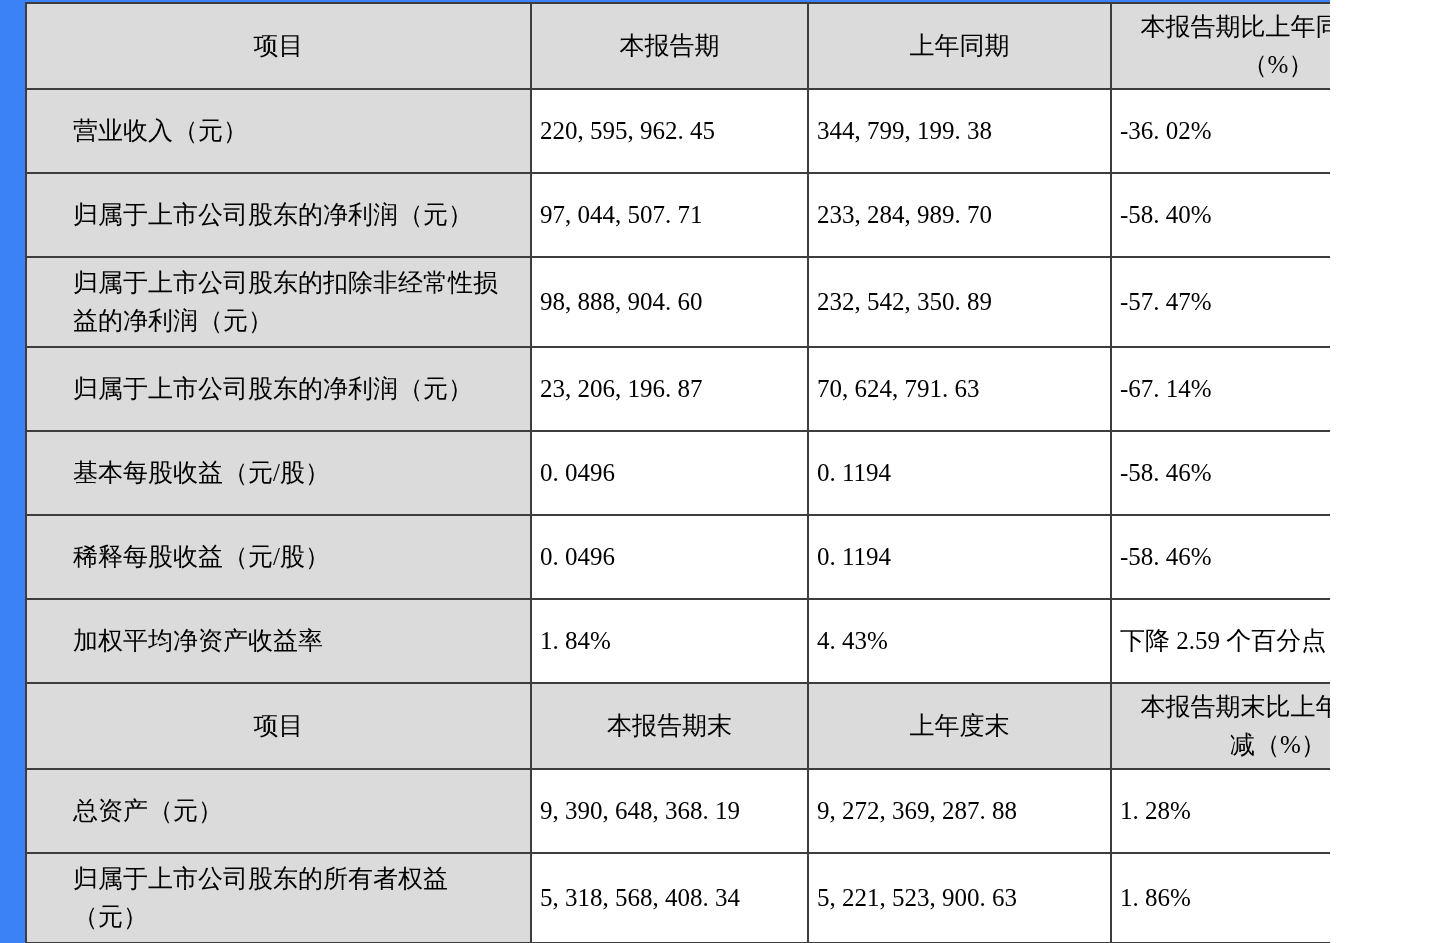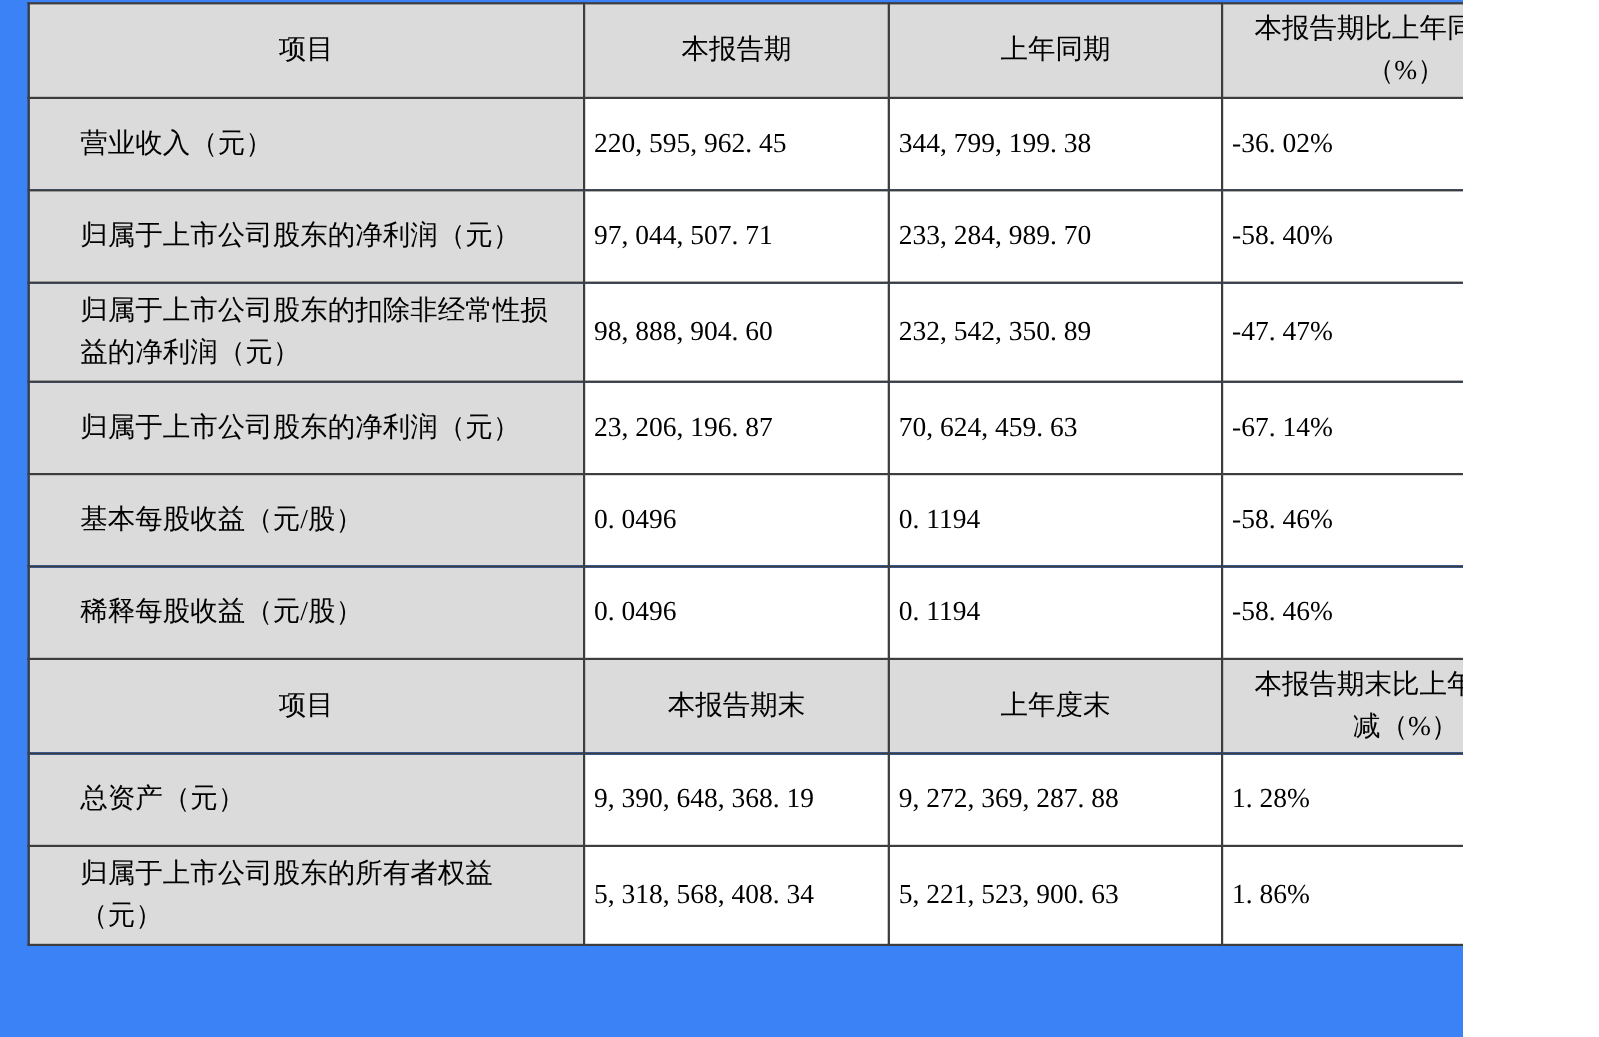--- a/index.html
+++ b/index.html
@@ -72,39 +72,45 @@
         <td class="lbl">归属于上市公司股东的净利润（元）</td>
         <td class="num">97, 044, 507. 71</td>
         <td class="num">233, 284, 989. 70</td>
         <td class="num">-58. 40%</td>
       </tr>
       <tr class="row">
         <td class="lbl">归属于上市公司股东的扣除非经常性损
 益的净利润（元）</td>
         <td class="num">98, 888, 904. 60</td>
         <td class="num">232, 542, 350. 89</td>
-        <td class="num">-47. 47%</td>
+        <td class="num">-57. 47%</td>
       </tr>
       <tr class="row">
         <td class="lbl">归属于上市公司股东的净利润（元）</td>
         <td class="num">23, 206, 196. 87</td>
-        <td class="num">70, 624, 459. 63</td>
+        <td class="num">70, 624, 791. 63</td>
         <td class="num">-67. 14%</td>
       </tr>
       <tr class="row">
         <td class="lbl">基本每股收益（元/股）</td>
         <td class="num">0. 0496</td>
         <td class="num">0. 1194</td>
         <td class="num">-58. 46%</td>
       </tr>
       <tr class="row">
         <td class="lbl">稀释每股收益（元/股）</td>
         <td class="num">0. 0496</td>
         <td class="num">0. 1194</td>
         <td class="num">-58. 46%</td>
+      </tr>
+      <tr class="row">
+        <td class="lbl">加权平均净资产收益率</td>
+        <td class="num">1. 84%</td>
+        <td class="num">4. 43%</td>
+        <td class="num">下降 2.59 个百分点</td>
       </tr>
       <tr class="hdr">
         <td>项目</td>
         <td>本报告期末</td>
         <td>上年度末</td>
         <td>本报告期末比上年度末增
 减（%）</td>
       </tr>
       <tr class="row">
         <td class="lbl">总资产（元）</td>

